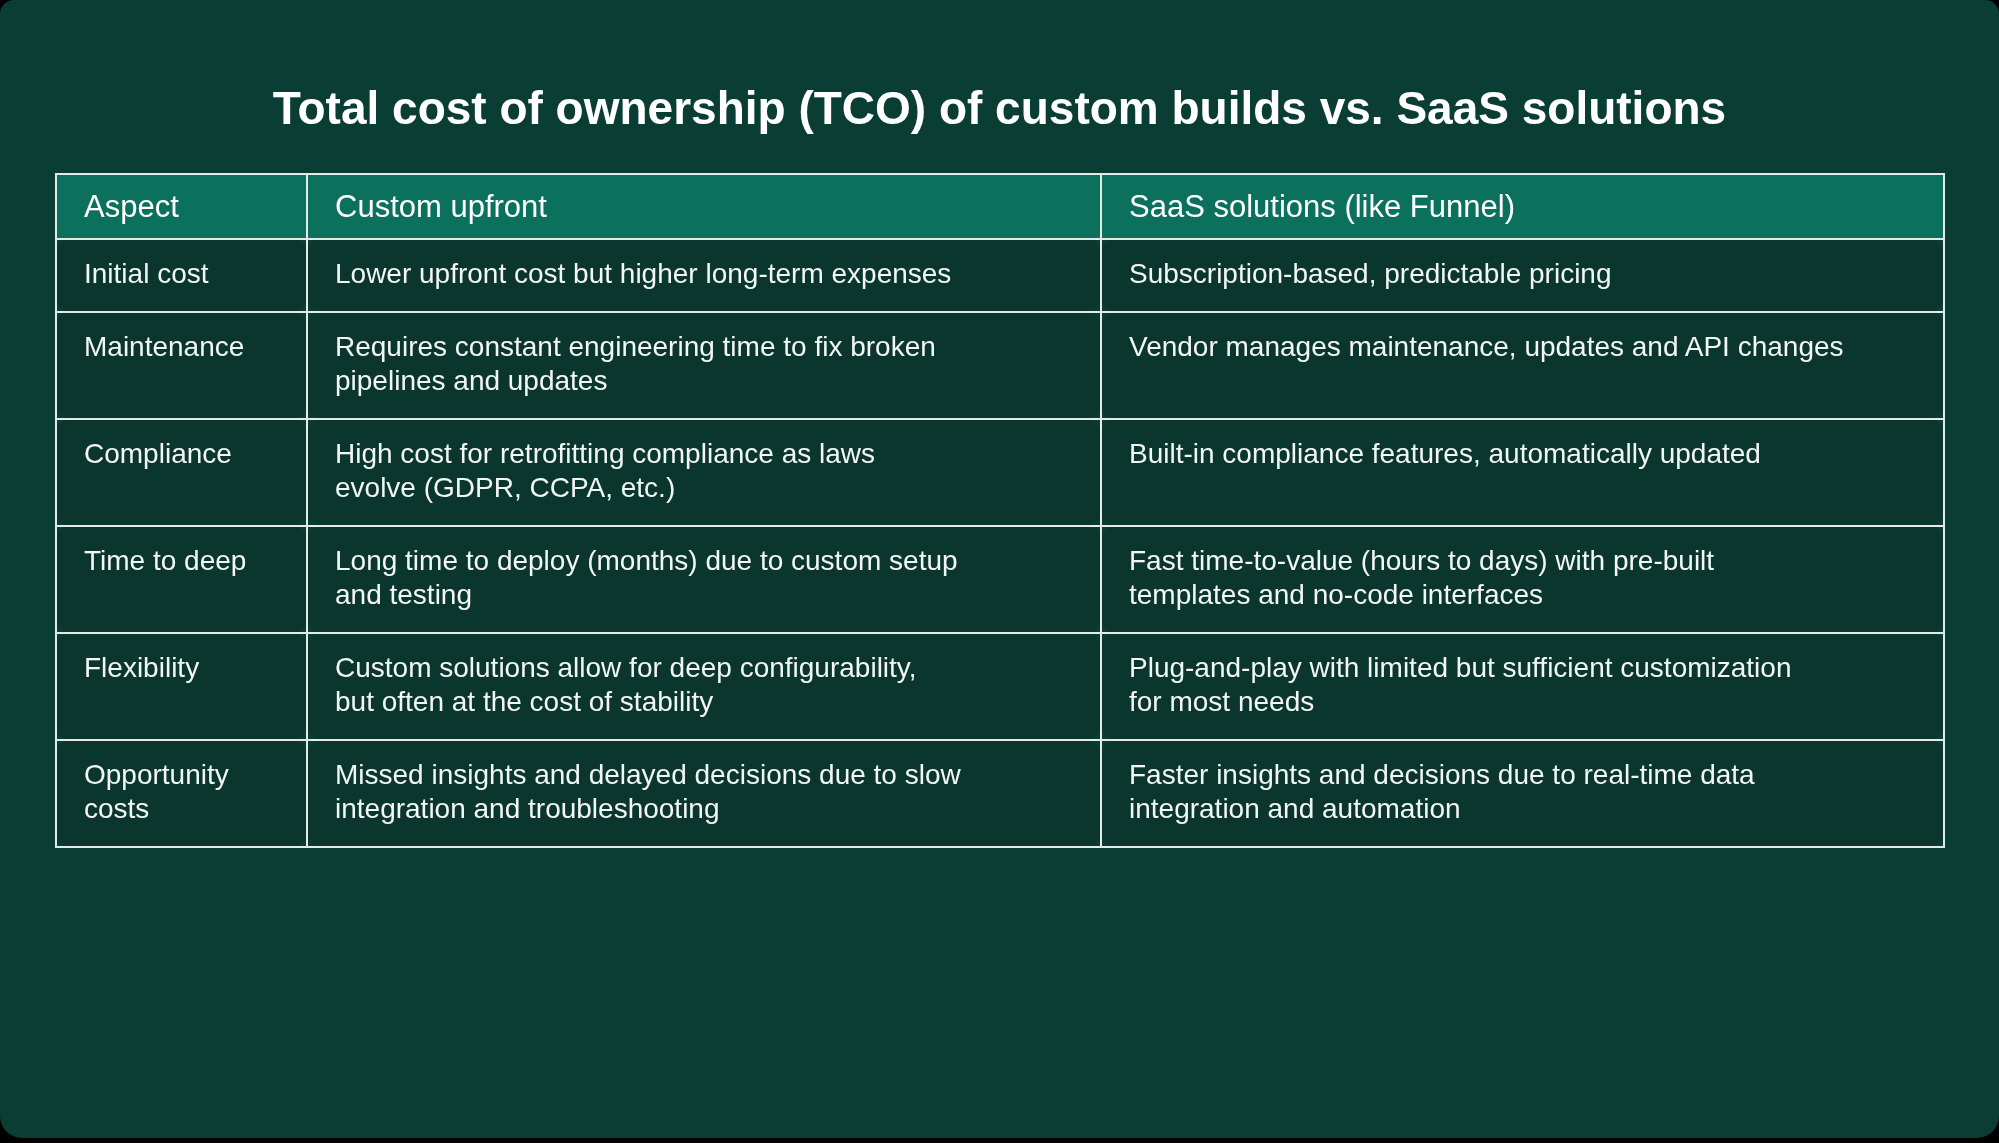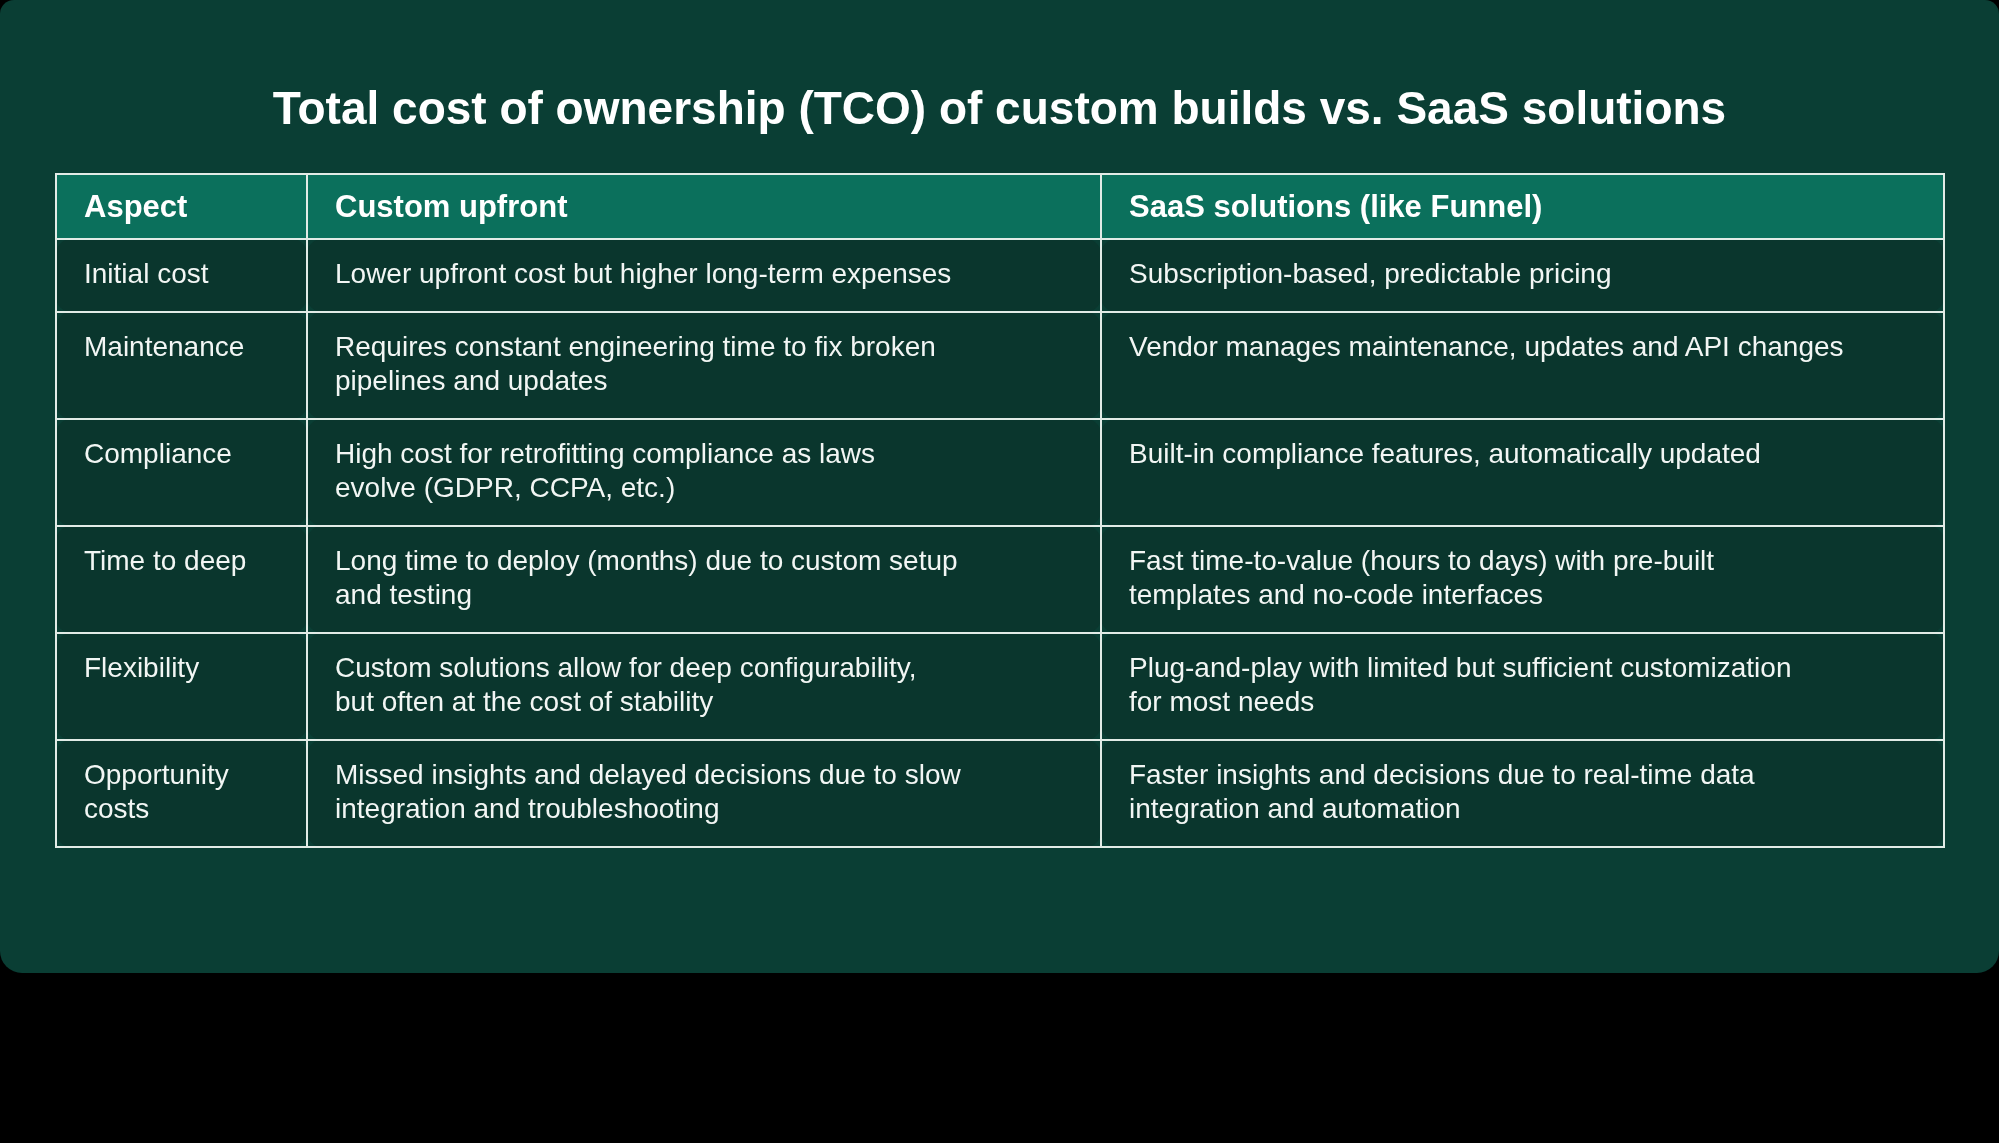--- a/index.html
+++ b/index.html
@@ -5,21 +5,21 @@
   * { margin: 0; padding: 0; box-sizing: border-box; }
   html, body {
     width: 1999px; height: 1143px;
     background: #000;
     font-family: "Liberation Sans", "DejaVu Sans", sans-serif;
     overflow: hidden;
   }
   .card {
     position: absolute;
     left: 0; top: 0;
-    width: 1999px; height: 973px;
+    width: 1999px; height: 1138px;
     background: var(--page-bg, #0A3E34);
     border-radius: 14px 14px 22px 22px;
   }
   .title {
     margin-top: 80px;
     text-align: center;
     color: var(--title-color, #FFFFFF);
     font-size: 46px;
     line-height: 56px;
     font-weight: bold;
@@ -37,21 +37,21 @@
   table.tco th, table.tco td {
     border: 2px solid var(--border-color, #E2EBE6);
     text-align: left;
     color: var(--cell-text, #F2F6F4);
   }
   table.tco th {
     background: var(--header-bg, #0B705C);
     color: var(--header-text, #FFFFFF);
     font-size: 31px;
     line-height: 37px;
-    font-weight: bold;
+    font-weight: normal;
     padding: 13px 24px 13px 27px;
     vertical-align: middle;
   }
   table.tco td {
     background: var(--cell-bg, #0A362D);
     font-size: 28px;
     line-height: 34px;
     font-weight: normal;
     padding: 17px 24px 20px 27px;
     vertical-align: top;

